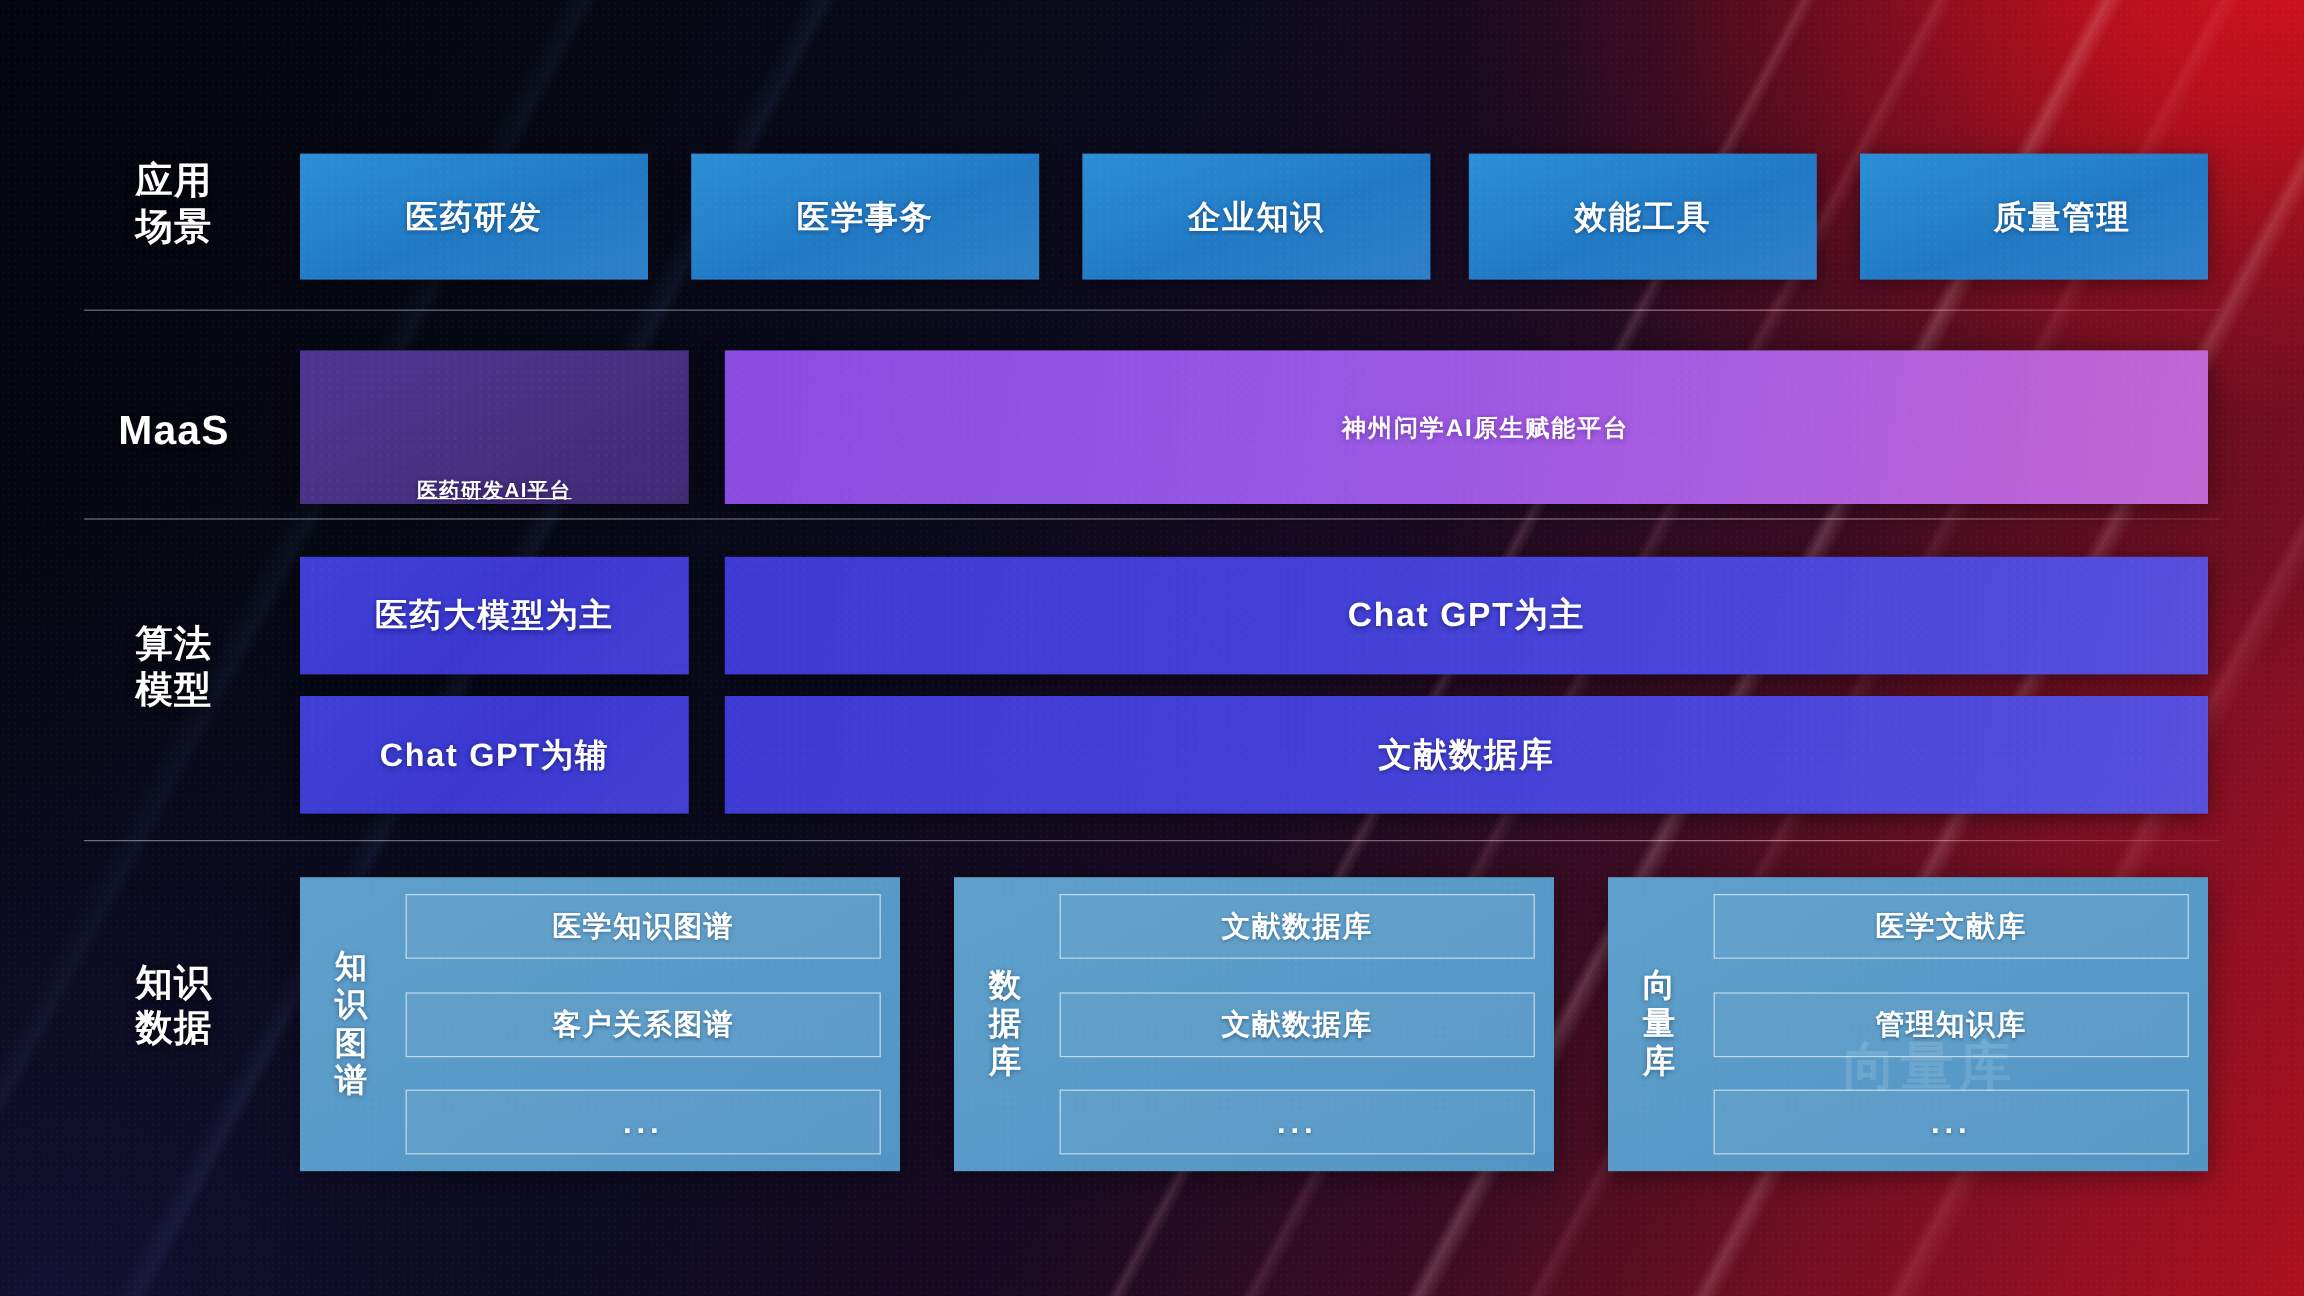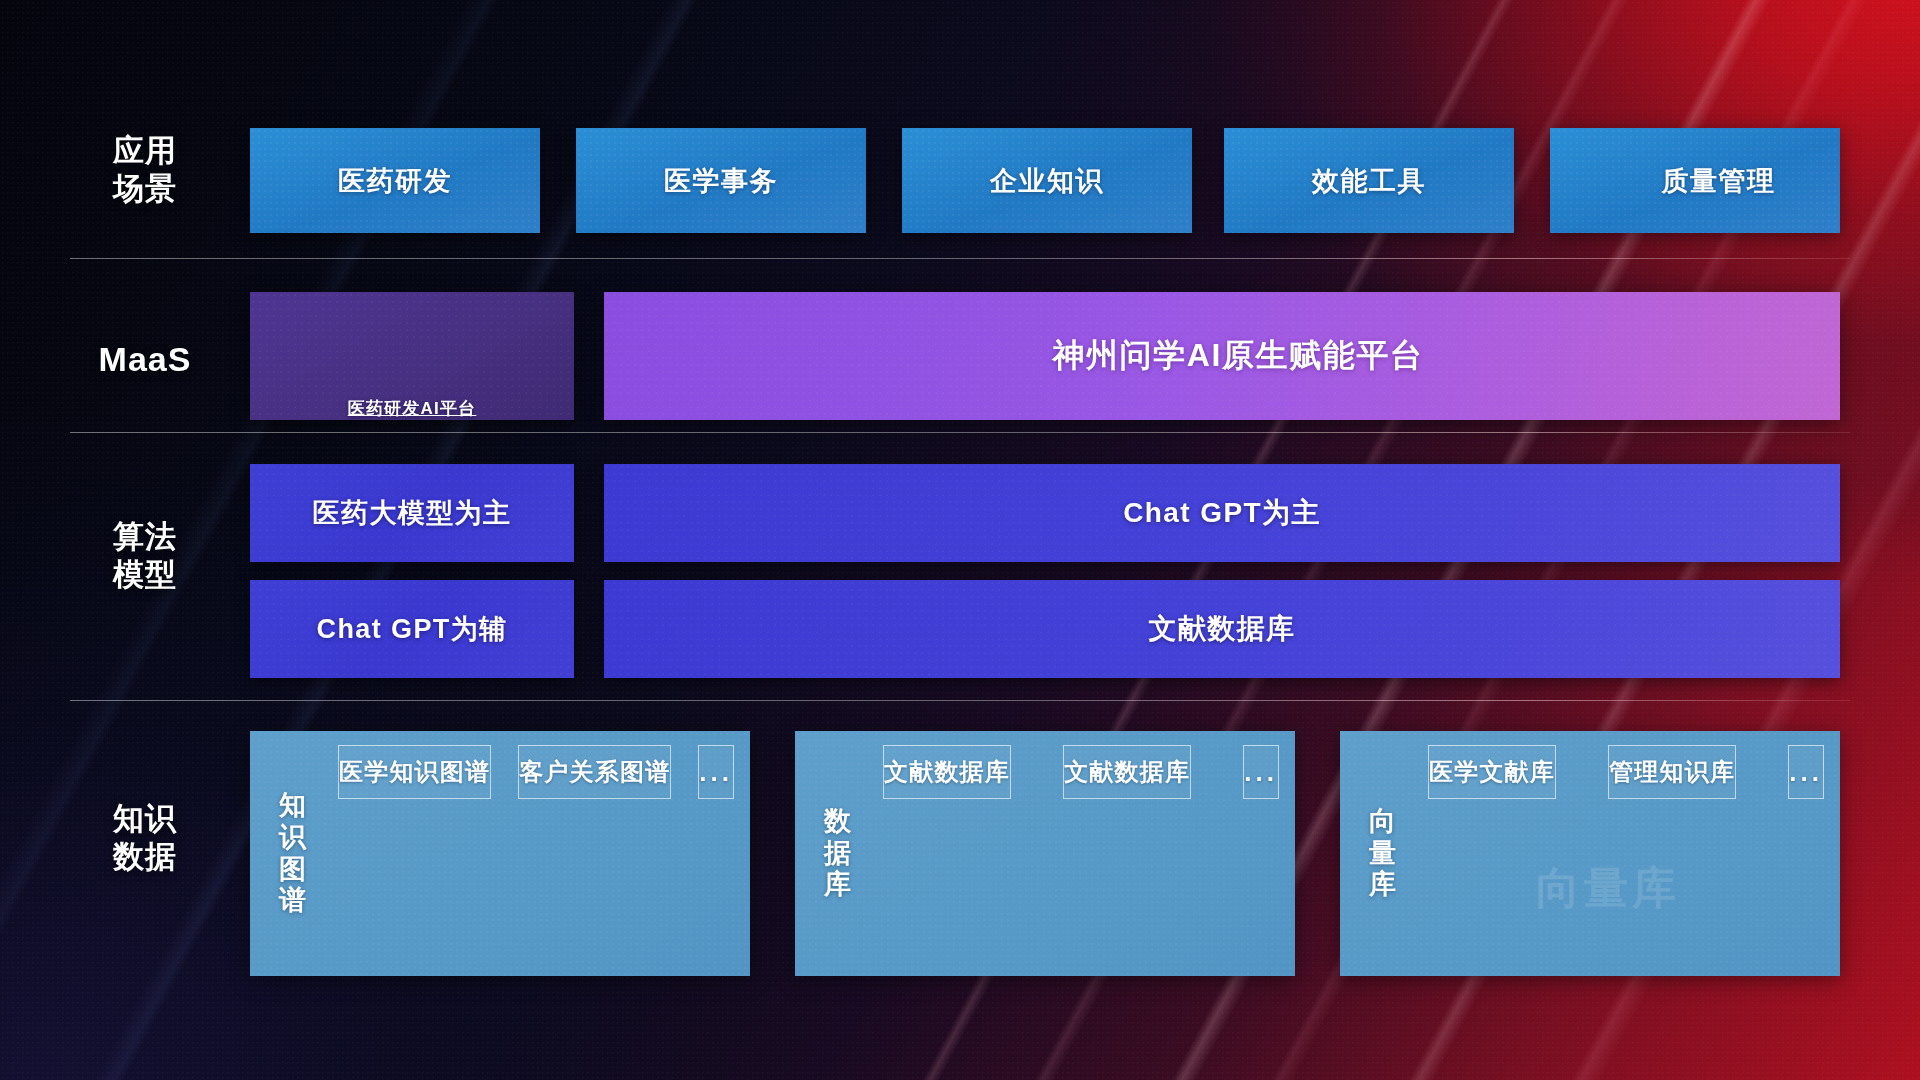--- a/index.html
+++ b/index.html
@@ -140,21 +140,21 @@
     text-decoration:underline;
   }
   .maas-right {
     position:absolute;
     height:128px;
     display:flex; align-items:center; justify-content:center;
     background:linear-gradient(100deg,
       #8a4de0 0%, #8f52e2 22%, #9a58e4 45%,
       #a95ddf 68%, #b862d8 86%, #c067d4 100%);
     color:#ffffff;
-    font-size:32px; font-weight:700; letter-spacing:1.6px;
+    font-size:20px; font-weight:700; letter-spacing:1.6px;
     box-shadow:0 4px 20px rgba(0,0,0,0.42);
     text-shadow:0 1px 5px rgba(40,0,70,0.40);
     padding-left:32px;
   }
   .maas-right::after, .maas-left::after {
     content:"";
     position:absolute; inset:0;
     background-image:radial-gradient(rgba(255,255,255,0.09) 1px, transparent 1px);
     background-size:7px 7px;
     opacity:0.5;
@@ -214,21 +214,21 @@
     line-height:1.18;
     letter-spacing:1px;
     text-shadow:0 1px 4px rgba(0,30,60,0.45);
     z-index:2;
     white-space:pre-line;
   }
 
   .kpanel-items {
     flex:1;
     display:flex;
-    flex-direction:row;
+    flex-direction:column;
     justify-content:space-between;
     height:100%;
     margin-left:14px;
     z-index:2;
   }
 
   .kitem {
     height:54px;
     border:1px solid rgba(255,255,255,0.62);
     display:flex;

